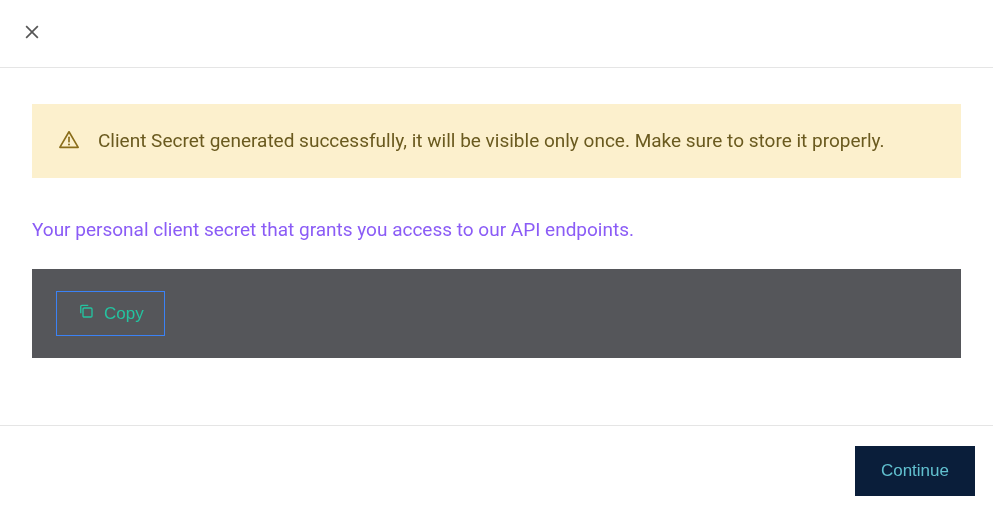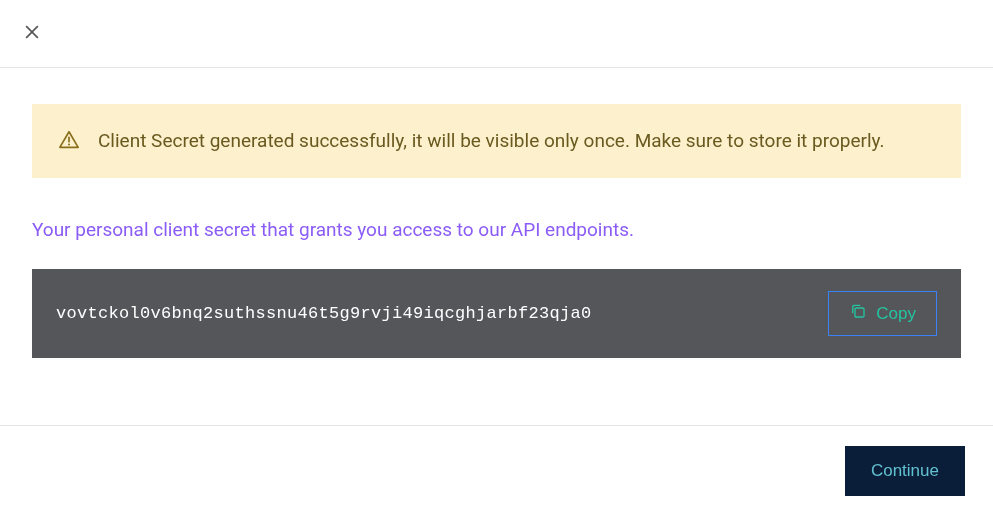--- a/index.html
+++ b/index.html
@@ -106,21 +106,21 @@
       align-items: center;
       gap: 9px;
       flex-shrink: 0;
     }
     .copy-btn svg {
       width: 18px;
       height: 18px;
     }
     .modal-footer {
       border-top: 1px solid #e5e5e5;
-      padding: 20px 28px;
+      padding: 20px 18px;
       display: flex;
       justify-content: flex-end;
     }
     .continue-btn {
       background: #0a1e3a;
       color: #61c0cf;
       border: none;
       padding: 15px 26px;
       font-size: 17px;
       cursor: pointer;
@@ -149,21 +149,20 @@
           <line x1="12" y1="9" x2="12" y2="14" stroke="#8a6d1a" stroke-width="1.8" stroke-linecap="round"></line>
           <circle cx="12" cy="17" r="1.1" fill="#8a6d1a"></circle>
         </svg>
       </span>
       <div class="alert-text">Client Secret generated successfully, it will be visible only once. Make sure to store it properly.</div>
     </div>
 
     <p class="description">Your personal client secret that grants you access to our API endpoints.</p>
 
     <div class="secret-box">
-      <span class="secret-value">vovtckol0v6bnq2suthssnu46t5g9rvji49iqcghjarbf23qja0</span>
       <button class="copy-btn">
         <span>
           <svg viewBox="0 0 24 24" fill="none">
             <rect x="8" y="8" width="12" height="12" rx="1.5" stroke="#24c3a0" stroke-width="1.8"></rect>
             <path d="M5 15 V6 a1.5 1.5 0 0 1 1.5 -1.5 H15" stroke="#24c3a0" stroke-width="1.8" fill="none"></path>
           </svg>
         </span>
         <span>Copy</span>
       </button>
     </div>

